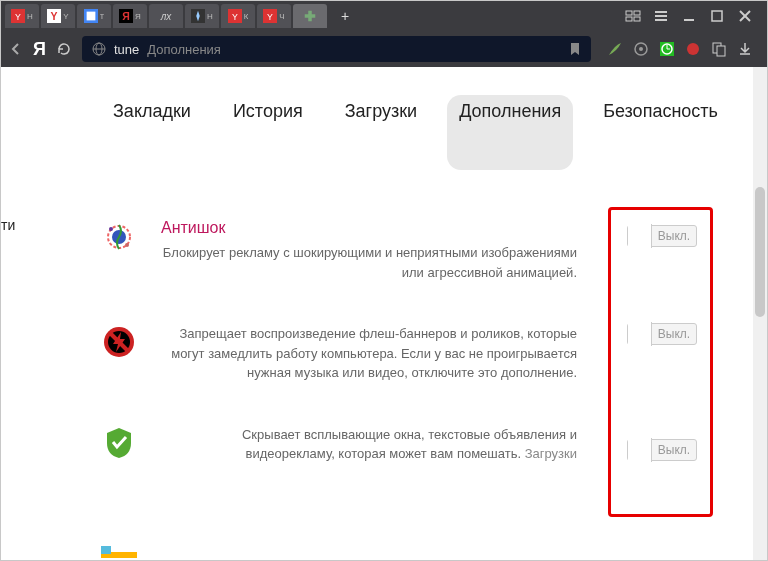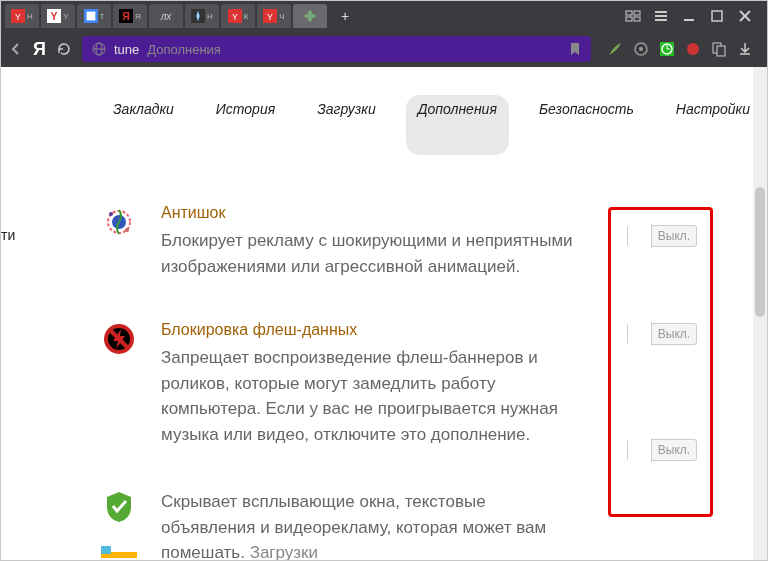--- a/index.html
+++ b/index.html
@@ -11,39 +11,39 @@
 .tab-icon { width: 14px; height: 14px; display: inline-block; }
 .tab-text { font-size: 8px; color: #bbb; margin-left: 2px; overflow: hidden; white-space: nowrap; }
 .titlebar-spacer { flex: 1; }
 .win-controls { display: flex; align-items: center; gap: 8px; padding: 0 8px; }
 .win-btn { width: 20px; height: 20px; color: #ddd; display: flex; align-items: center; justify-content: center; cursor: pointer; font-size: 14px; }
 
 .addrbar { height: 36px; background: #3b3b3f; display: flex; align-items: center; padding: 0 8px; gap: 10px; }
 .addrbar .nav-btn { width: 14px; height: 14px; color: #ccc; cursor: pointer; }
 .addr-y { color: #fff; font-size: 18px; font-weight: bold; cursor: pointer; }
 .addr-reload { color: #ccc; font-size: 16px; cursor: pointer; }
-.addr-input { flex: 1; height: 26px; background: #4c1d95; border-radius: 4px; display: flex; align-items: center; padding: 0 10px; gap: 8px; color: #ccc; font-size: 13px; justify-content: center; }
+.addr-input { flex: 1; height: 26px; background: #0f172a; border-radius: 4px; display: flex; align-items: center; padding: 0 10px; gap: 8px; color: #ccc; font-size: 13px; justify-content: center; }
 .addr-input .addr-text-main { color: #e0e0e0; }
 .addr-input .addr-text-sub { color: #888; flex: 1; }
 .addr-right { display: flex; align-items: center; gap: 10px; padding: 0 6px; }
 .addr-icon { width: 16px; height: 16px; cursor: pointer; display: flex; align-items: center; justify-content: center; }
 
 .content { background: #fff; height: calc(561px - 66px); position: relative; overflow: hidden; }
 
-.tabs-nav { display: flex; gap: 18px; padding: 28px 30px 12px 100px; border-bottom: 1px solid transparent; font-size: 14px; color: #222; font-style: italic; }
+.tabs-nav { display: flex; gap: 18px; padding: 28px 30px 12px 100px; border-bottom: 1px solid transparent; font-size: 18px; color: #222; }
 .tabs-nav .nav-item { cursor: pointer; padding: 6px 12px; border-radius: 14px; }
 .tabs-nav .nav-item.active { background: #e8e8e8; }
-.left-cutoff { position: absolute; left: 0; top: 160px; font-size: 14px; color: #222; text-align: right; }
+.left-cutoff { position: absolute; left: 0; top: 150px; font-size: 14px; color: #222; text-align: right; }
 
 .ext-list { padding: 36px 100px 0 100px; }
 .ext-row { display: flex; gap: 24px; margin-bottom: 42px; position: relative; }
 .ext-icon { width: 36px; height: 36px; flex-shrink: 0; }
 .ext-body { flex: 1; padding-right: 90px; }
-.ext-title { font-size: 16px; color: #a16207; margin-bottom: 6px; font-weight: 400; }
-.ext-desc { font-size: 17px; color: #666; line-height: 1.5; }
+.ext-title { font-size: 16px; color: #be185d; margin-bottom: 6px; font-weight: 400; }
+.ext-desc { font-size: 13px; color: #666; line-height: 1.5; text-align: right; }
 .ext-more { color: #888; cursor: pointer; }
 
 .toggle-box { position: absolute; right: 54px; top: 140px; width: 105px; height: 310px; border: 3px solid #e60000; border-radius: 4px; }
 .toggle { position: absolute; right: 70px; width: 70px; height: 22px; border: 1px solid #ccc; border-radius: 3px; display: flex; align-items: center; background: #f4f4f4; font-size: 12px; color: #999; cursor: pointer; }
 .toggle .knob { width: 24px; height: 24px; background: #fff; border-right: 1px solid #ccc; }
 .toggle .lbl { flex: 1; text-align: center; }
 
 .scrollbar { position: absolute; right: 0; top: 66px; width: 14px; height: calc(561px - 66px); background: #f0f0f0; }
 .scroll-thumb { position: absolute; right: 2px; top: 120px; width: 10px; height: 130px; background: #c8c8c8; border-radius: 5px; }
 
@@ -276,21 +276,20 @@
     <div class="ext-row">
       <div class="ext-icon">
         <svg width="36" height="36" viewBox="0 0 36 36">
             <circle cx="18" cy="18" r="15" fill="#c22"></circle>
             <circle cx="18" cy="18" r="11" fill="#000"></circle>
             <path d="M20 8 L12 20 L17 20 L15 28 L24 15 L19 15 Z" fill="#c22"></path>
             <line x1="8" y1="8" x2="28" y2="28" stroke="#c22" stroke-width="4"></line>
           </svg>
       </div>
       <div class="ext-body">
-        <div class="ext-title">Блокировка флеш-данных</div>
         <div class="ext-desc">Запрещает воспроизведение флеш-баннеров и роликов, которые могут замедлить работу компьютера. Если у вас не проигрывается нужная музыка или видео, отключите это дополнение.</div>
       </div>
     </div>
     <div class="toggle" style="top:256px;">
         <div class="knob"></div>
         <div class="lbl">Выкл.</div>
       </div>
 
     <div class="ext-row">
       <div class="ext-icon">

